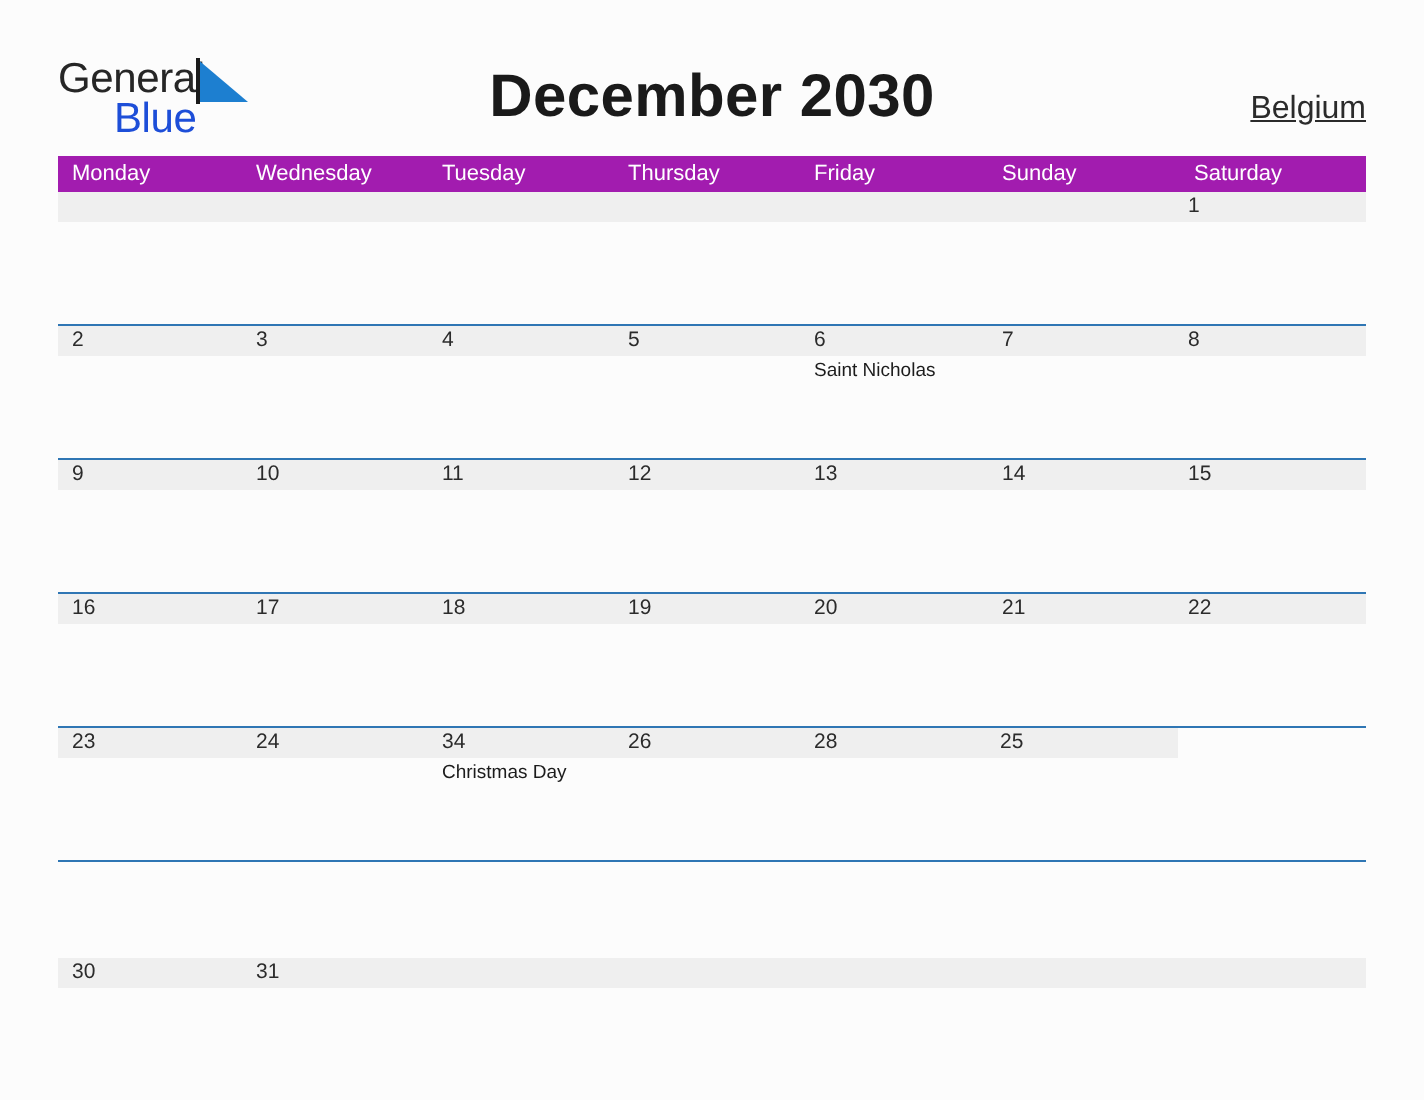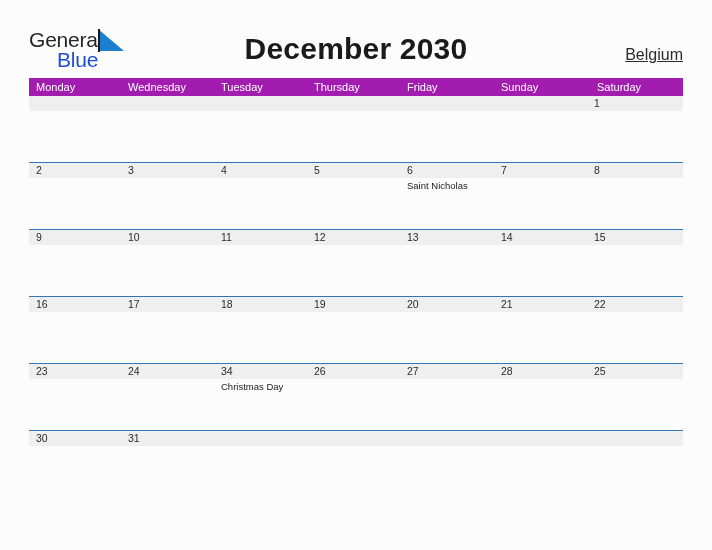--- a/index.html
+++ b/index.html
@@ -120,20 +120,21 @@
     height: 1px;
     background: #2f76b4;
     width: 100%;
   }
   .week-cells {
     display: flex;
     height: 66px;
   }
   .week.short .week-cells {
     height: 34px;
+    margin-top: 48px;
   }
 
   .cell {
     flex: 0 0 auto;
     box-sizing: border-box;
     position: relative;
     background: #fcfcfc;
   }
   .cell .band {
     position: absolute;
@@ -363,24 +364,20 @@
               <div class="band"></div>
               <div class="daynum">34</div>
               <div class="events">
                 <div class="event">Christmas Day</div>
               </div>
             </div>
             <div class="cell w3">
               <div class="band"></div>
               <div class="daynum">26</div>
             </div>
-            <div class="cell w4">
-              <div class="band"></div>
-              <div class="daynum">27</div>
-            </div>
             <div class="cell w5">
               <div class="band"></div>
               <div class="daynum">28</div>
             </div>
             <div class="cell w6">
               <div class="band"></div>
               <div class="daynum">25</div>
             </div>
           </div>
         </div>

